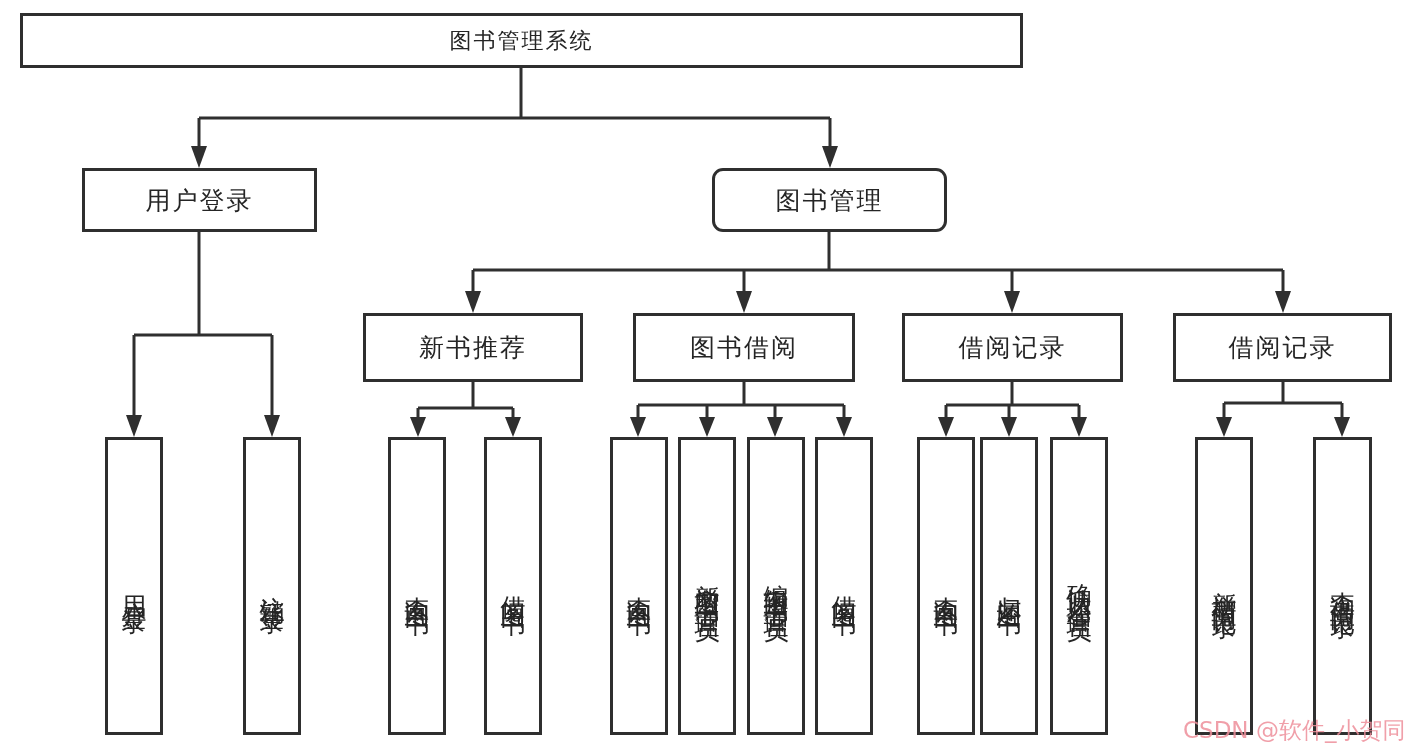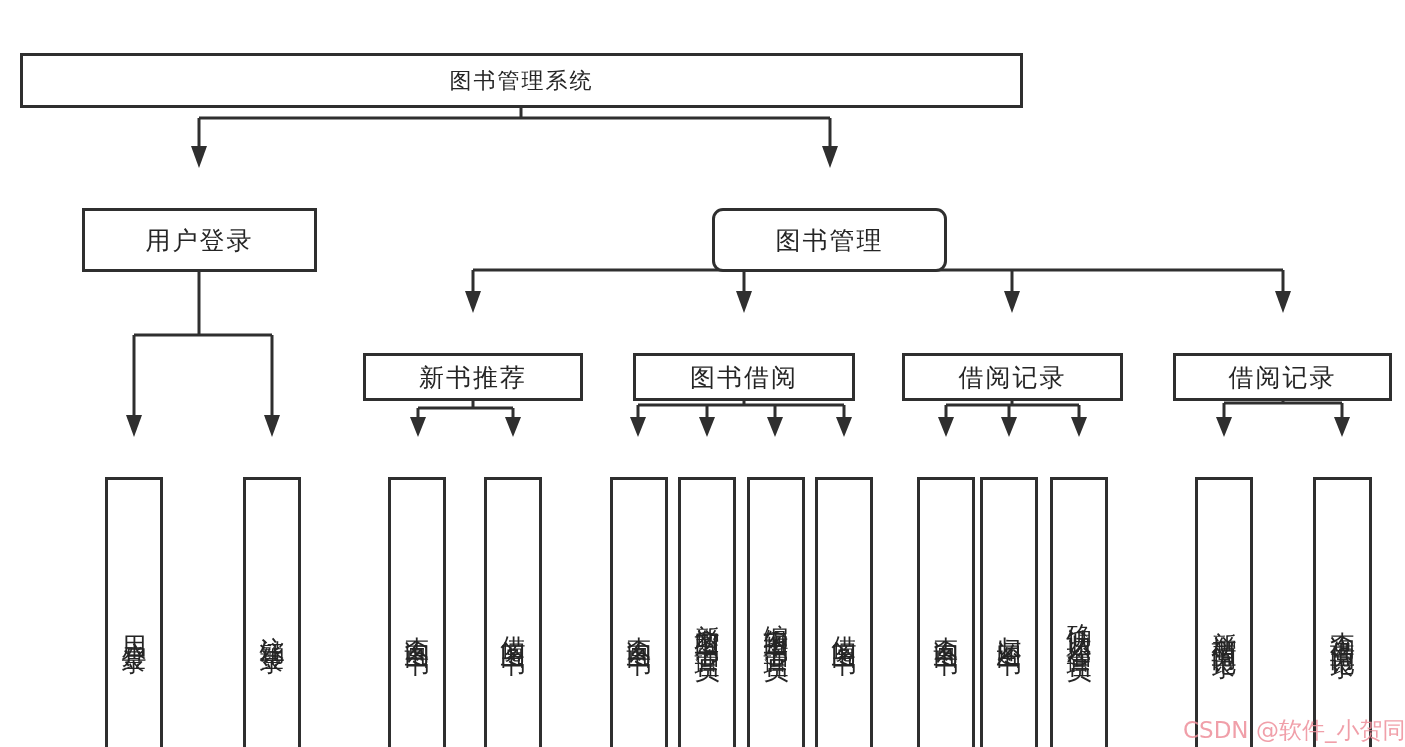--- a/index.html
+++ b/index.html
@@ -17,26 +17,26 @@
     color:var(--text-color);
   }
   .canvas{position:absolute;inset:0;width:1405px;height:747px;}
   svg.connectors{position:absolute;left:0;top:0;width:1405px;height:747px;color:var(--line-color);z-index:1;}
   svg.connectors line{stroke:currentColor;stroke-width:3;}
   svg.connectors polygon{fill:currentColor;stroke:none;}
   .node{
     position:absolute;background:var(--box-bg);
     border:3px solid var(--line-color);
     display:flex;align-items:center;justify-content:center;
-    z-index:2;text-align:center;margin-top:40px;
+    z-index:2;text-align:center;
   }
   .node .lbl{letter-spacing:2px;white-space:nowrap;}
   .root-node{left:20px;top:13px;width:1003px;height:55px;font-size:22px;}
   .lvl2{height:64px;top:168px;width:235px;font-size:25px;}
-  .lvl3{height:48px;top:313px;font-size:25px;}
+  .lvl3{height:69px;top:313px;font-size:25px;}
   .leaf{
     top:437px;width:58px;height:298px;font-size:25px;
   }
   .leaf .vlbl{
     writing-mode:vertical-lr;text-orientation:mixed;
     letter-spacing:5px;line-height:1;white-space:nowrap;
   }
   .watermark{
     position:absolute;left:1183px;top:715px;z-index:6;
     font-size:23px;color:var(--watermark-color);opacity:.85;

